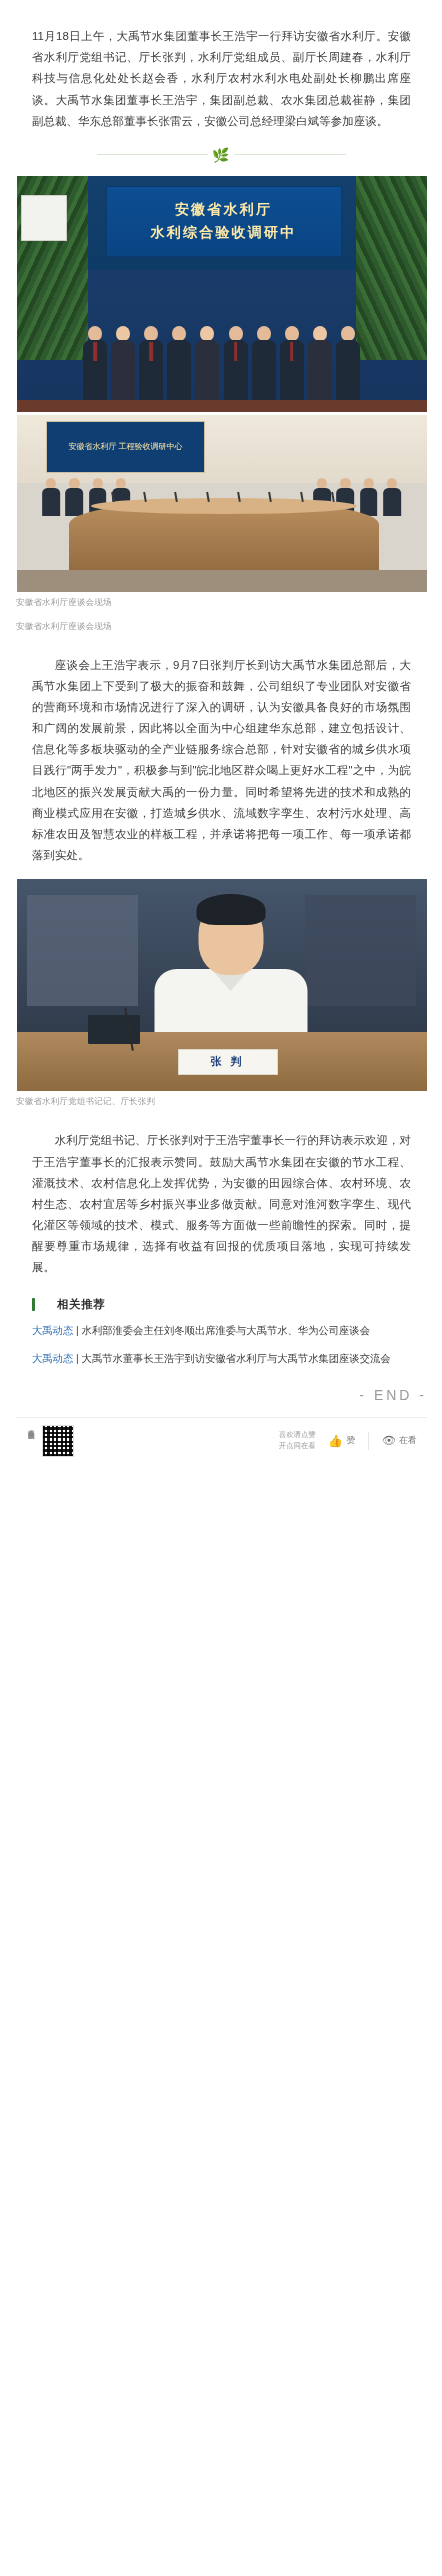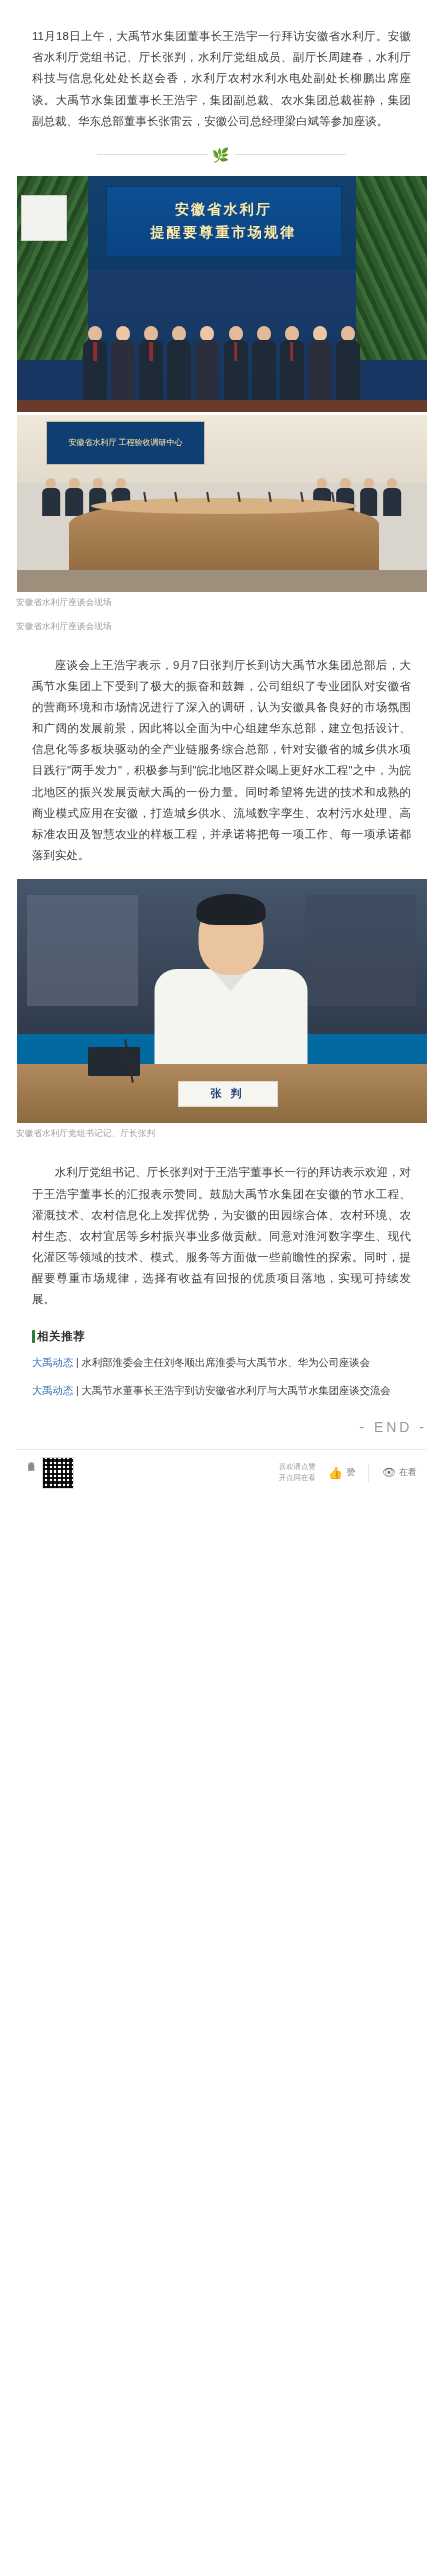--- a/index.html
+++ b/index.html
@@ -125,21 +125,21 @@
   }
   .ph1-side-board {
     position:absolute; left:4.4px; top:19px; width:46px;height:46px;
     background:#f2f2ef;border:0.7px solid #d0d0c8;
   }
 
   
   .photo2 { height: 177px; background: #d9d5cc; }
   .ph2-wall { position:absolute;left:0;top:0;right:0;height:68px;background:linear-gradient(#efe9dc,#e2dacb); }
   .ph2-screen {
-    position:absolute;left:29.5px;top:5.9px;width:159px;height:44px;
+    position:absolute;left:29.5px;top:5.9px;width:159px;height:52px;
     background:#0f3f72;border:1.5px solid #cdbfa3;color:#ffe6a8;
     font-size:8px;display:flex;align-items:center;justify-content:center;text-align:center;line-height:1.5;
   }
   .ph2-ceiling{position:absolute;left:0;top:0;right:0;height:11.8px;background:#cfc6b4;}
   .ph2-table {
     position:absolute;left:52px;top:87px;width:310px;height:80px;
     background:linear-gradient(#b98f5e,#8e673d);
     border-radius:40% 40% 18% 18%/28% 28% 16% 16%;
   }
   .ph2-table-top {
@@ -171,21 +171,21 @@
   .ph3-desk{position:absolute;left:0;right:0;bottom:0;height:62px;background:linear-gradient(#b99568,#9a7648);}
   .ph3-nameplate{
     position:absolute;left:155px;bottom:19px;width:111px;height:28px;background:#f5f3ee;
     border:0.7px solid #ded9cf;display:flex;align-items:center;justify-content:center;
     color:#1d3f7a;font-size:11.8px;font-weight:bold;letter-spacing:3px;
   }
   .ph3-mic{position:absolute;left:125px;bottom:44px;width:2.2px;height:41px;background:#2b2b2b;transform:rotate(12deg);}
   .ph3-cup{position:absolute;right:89px;bottom:49px;width:16px;height:19px;background:#ffffff;border-radius:2.2px;}
 
   
-  .photo4 { height: 244px; background: #0369a1; }
+  .photo4 { height: 212px; background: #d946ef; }
   .ph4-bg{position:absolute;left:0;top:0;right:0;height:155px;background:linear-gradient(#46566b,#303c4c);}
   .ph4-panel{position:absolute;left:10.3px;top:16px;width:111px;height:111px;background:#5b6678;opacity:.75;}
   .ph4-panel2{position:absolute;right:10.3px;top:16px;width:111px;height:111px;background:#3f4a5c;opacity:.75;}
   .ph4-man{position:absolute;left:140px;top:19px;width:148px;height:177px;}
   .ph4-man .head{position:absolute;left:50%;transform:translateX(-50%);top:0;width:65px;height:77px;border-radius:48% 48% 42% 42%;background:#e9c49e;}
   .ph4-man .hair{position:absolute;left:50%;transform:translateX(-50%);top:-4.4px;width:69px;height:31px;border-radius:50% 50% 28% 28%;background:#1d2128;}
   .ph4-man .body{position:absolute;left:50%;transform:translateX(-50%);top:71px;width:153px;height:111px;background:#f4f4f1;border-radius:22px 22px 0 0;}
   .ph4-man .collar{position:absolute;left:50%;transform:translateX(-50%);top:71px;width:38px;height:22px;background:#e2e2dd;clip-path:polygon(0 0,100% 0,50% 100%);}
   .ph4-desk{position:absolute;left:0;right:0;bottom:0;height:59px;background:linear-gradient(#b08a5e,#8d6a3f);}
   .ph4-nameplate{
@@ -194,21 +194,21 @@
     color:#1d3f7a;font-size:11px;font-weight:bold;letter-spacing:3px;
   }
   .ph4-mic{position:absolute;left:111px;bottom:40px;width:2.2px;height:44px;background:#2b2b2b;transform:rotate(-10deg);}
   .ph4-laptop{position:absolute;left:71px;bottom:47px;width:52px;height:29.5px;background:#222a33;border-radius:1.5px;}
 
   
   .related {
     margin: 19px 16px 0 16px;
   }
   .related-head {
-    display:flex; align-items:center; gap:2px;
+    display:flex; align-items:center; gap:22px;
     margin-bottom: 10.3px;
   }
   .related-bar { width:3px;height:12.5px;background:#2f7d32;border-radius:0.7px;}
   .related-title{font-size:11.4px;color:#2f2f2f;font-weight:bold;letter-spacing:0.7px;}
   .related-item{
     font-size:10.3px;line-height:1.8;color:#3b3b3b;margin-bottom:8.9px;text-align:justify;
   }
   .related-item .tag{color:#2f6fb5;}
   .end-mark{
     text-align:right;color:#9b9b9b;font-size:14px;letter-spacing:3px;
@@ -263,21 +263,21 @@
   </div>
 
   <div class="figure">
     <div class="photo photo1">
       <div class="ph1-wall"></div>
       <div class="ph1-greenery-l"></div>
       <div class="ph1-greenery-r"></div>
       <div class="ph1-side-board"></div>
       <div class="ph1-banner">
         <span class="l1">安徽省水利厅</span>
-        <span class="l2">提醒要尊重市场规律</span>
+        <span class="l2">水利综合验收调研中</span>
       </div>
       <div class="ph1-people">
         <div class="person">
             <span class="head"></span>
             <span class="body"></span>
             <span class="tie"></span>
           </div>
         <div class="person w">
             <span class="head"></span>
             <span class="body"></span>

